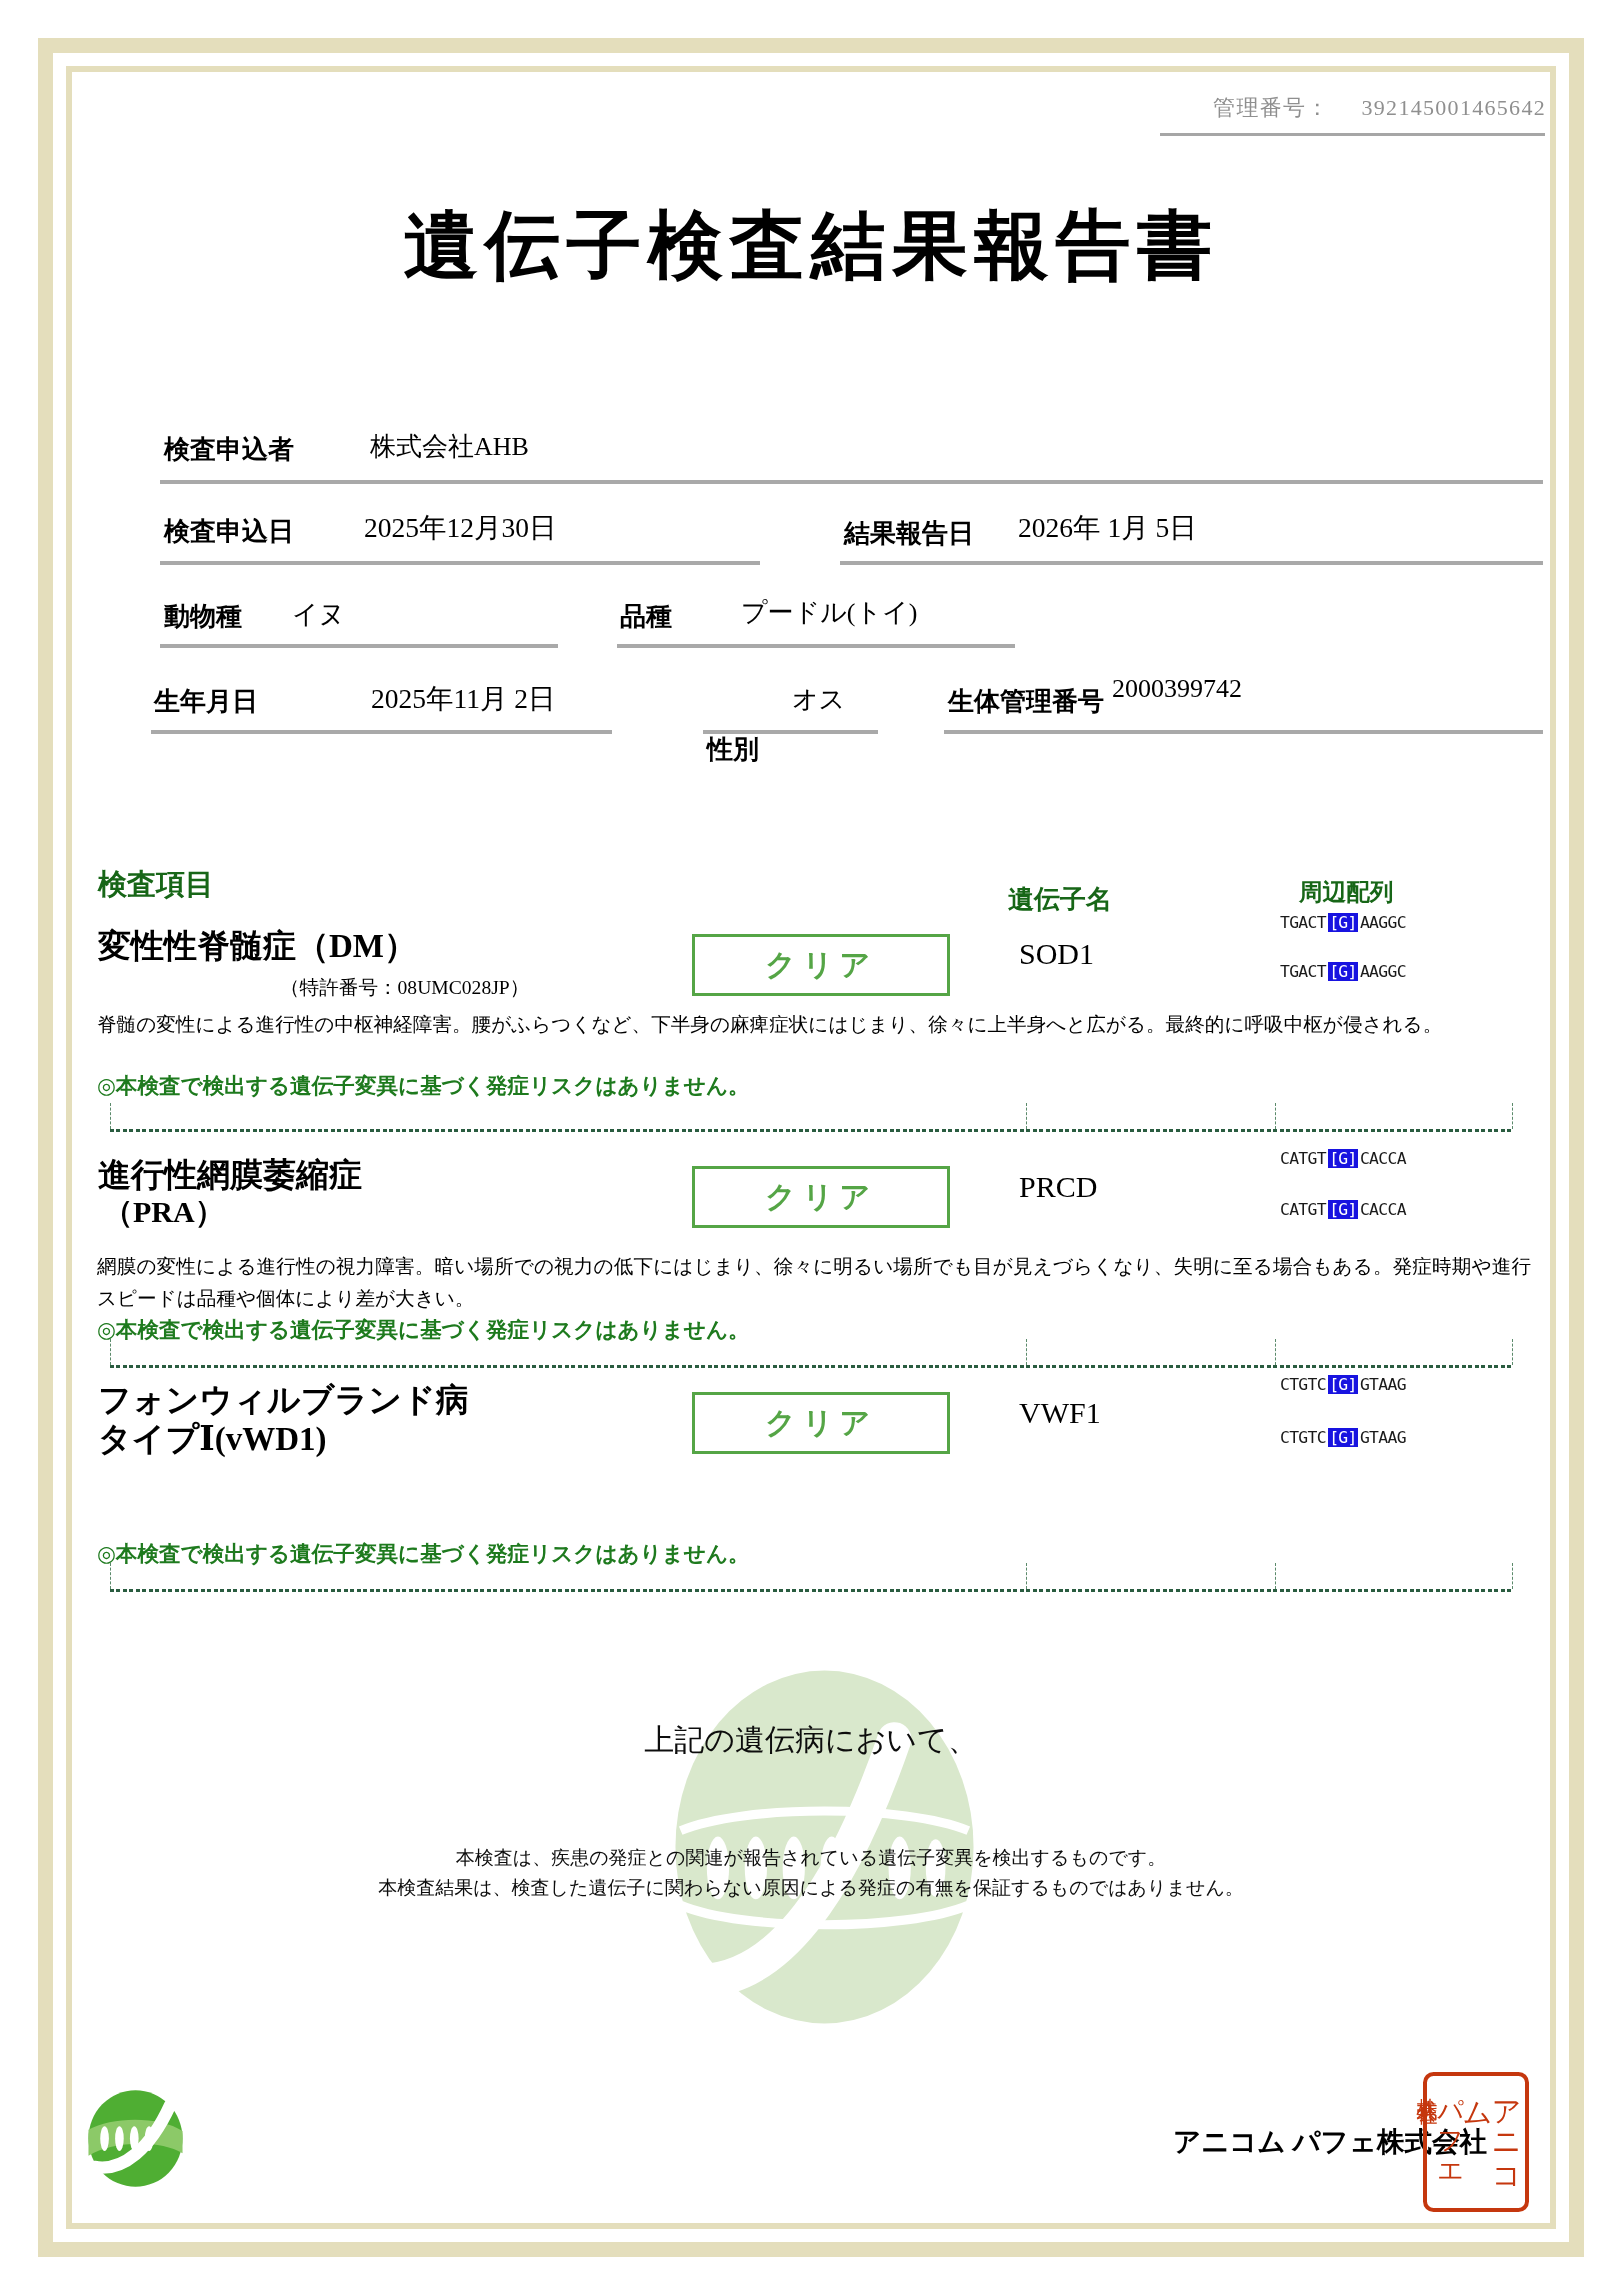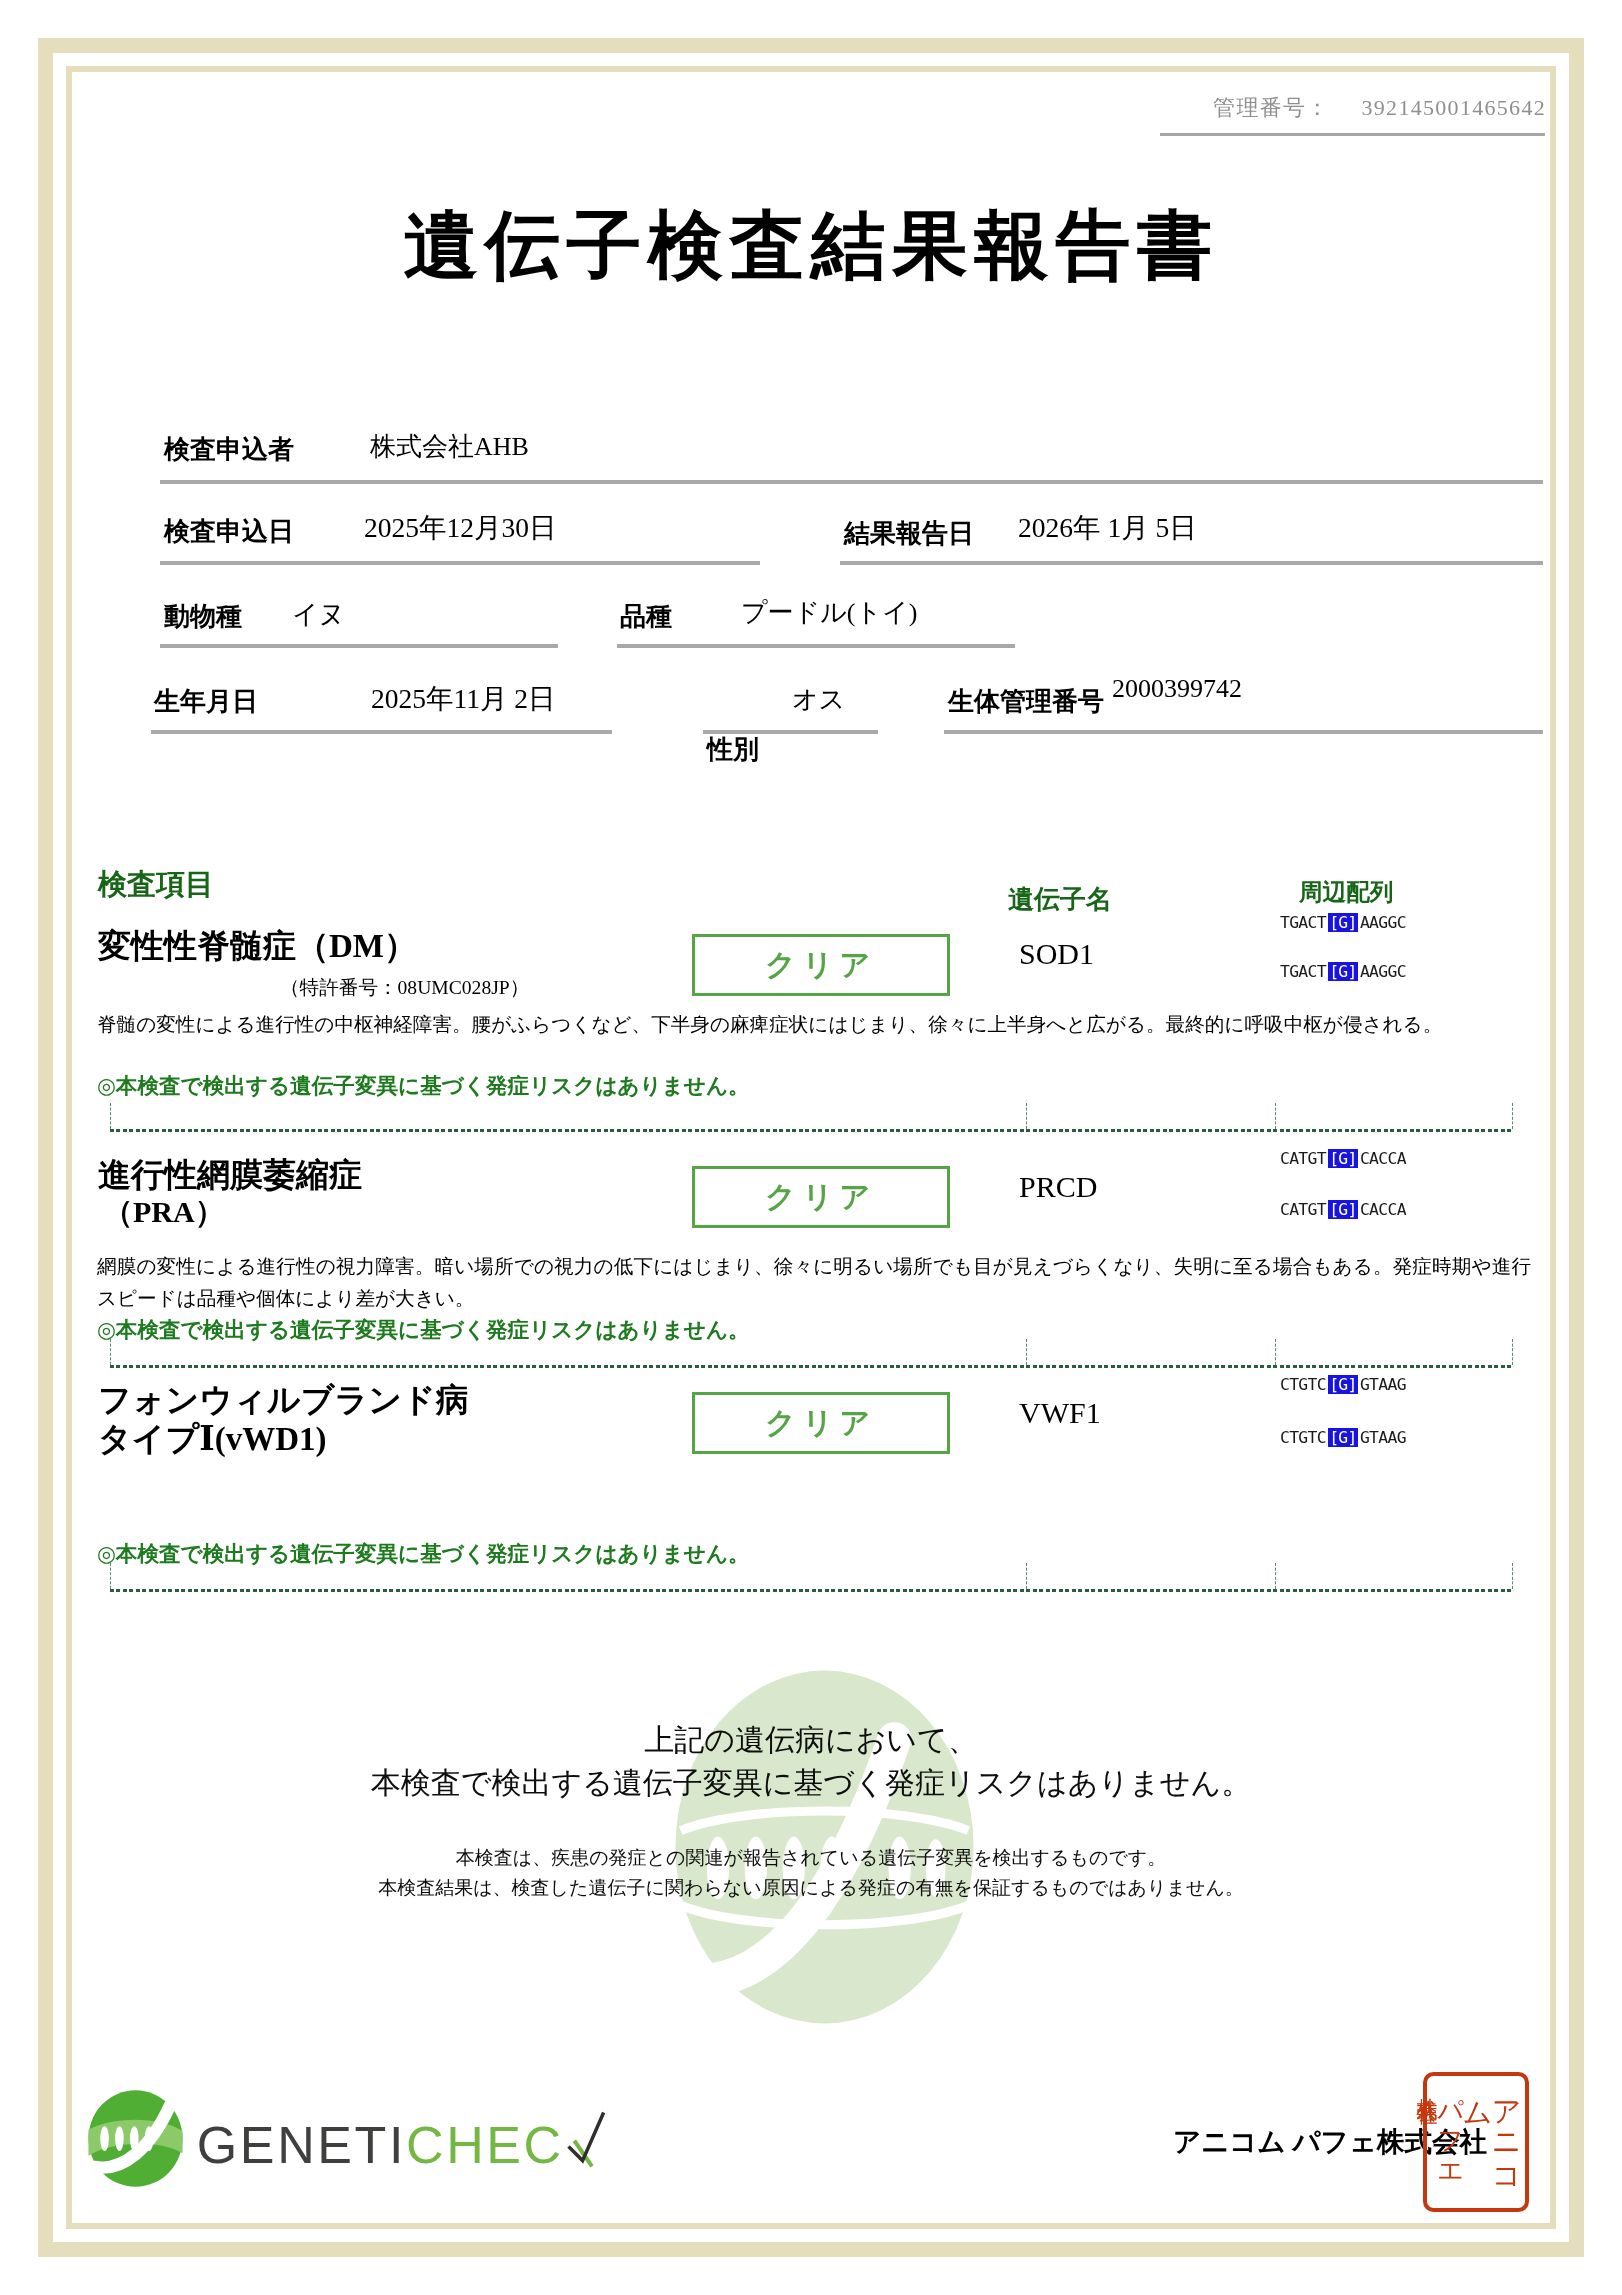--- a/index.html
+++ b/index.html
@@ -192,42 +192,33 @@
     <ellipse cx="82" cy="315" rx="17" ry="48" fill="#ffffff"></ellipse>
     <ellipse cx="140" cy="315" rx="17" ry="48" fill="#ffffff"></ellipse>
     <ellipse cx="198" cy="315" rx="17" ry="48" fill="#ffffff"></ellipse>
     <ellipse cx="256" cy="315" rx="17" ry="48" fill="#ffffff"></ellipse>
     <ellipse cx="360" cy="315" rx="17" ry="48" fill="#ffffff"></ellipse>
     <ellipse cx="415" cy="315" rx="15" ry="44" fill="#ffffff"></ellipse>
     <path d="M55 488 C170 486 268 360 352 118" stroke="#ffffff" stroke-width="52" fill="none" stroke-linecap="round"></path>
   </svg>
 
   <div class="sum1" style="top:1720px;">上記の遺伝病において、</div>
-  <div class="sum1" style="top:1763px;">本検査で検出する遺伝子変異に基づく発症リスクはありません。</div>
   <div class="sum-note" style="top:1845px;">本検査は、疾患の発症との関連が報告されている遺伝子変異を検出するものです。</div>
   <div class="sum-note" style="top:1875px;">本検査結果は、検査した遺伝子に関わらない原因による発症の有無を保証するものではありません。</div>
 
   <div class="logo">
     <svg class="logo-mark" viewBox="0 0 160 160">
       <ellipse cx="80" cy="80" rx="76" ry="78" fill="#4fae33"></ellipse>
       <path d="M4 66 C42 44 120 44 156 68 L156 104 C120 82 42 84 4 108 Z" fill="#8cc968"></path>
       <ellipse cx="30" cy="80" rx="7" ry="20" fill="#ffffff"></ellipse>
       <ellipse cx="54" cy="80" rx="7" ry="20" fill="#ffffff"></ellipse>
       <ellipse cx="78" cy="80" rx="7" ry="20" fill="#ffffff"></ellipse>
       <ellipse cx="102" cy="80" rx="7" ry="20" fill="#ffffff"></ellipse>
       <path d="M14 126 C60 134 104 96 136 26" stroke="#ffffff" stroke-width="20" fill="none" stroke-linecap="round"></path>
     </svg>
-    <div class="logo-text">
-      <span class="t1">GENETI</span>
-        <span class="t2">CHEC</span>
-        <svg class="kcheck" viewBox="0 0 70 100">
-        <path d="M16 52 L46 96" stroke="#74b843" stroke-width="7" fill="none"></path>
-        <path d="M6 62 L30 86 L66 4" stroke="#2f2f2e" stroke-width="6" fill="none"></path>
-      </svg>
-    </div>
   </div>
 
   <div class="company">アニコム パフェ株式会社</div>
   <div class="seal">
     <span class="c1">アニコム</span>
     <span class="c2">パフエ</span>
     <span class="c3">株式会社</span>
   </div>
 
 </div>

